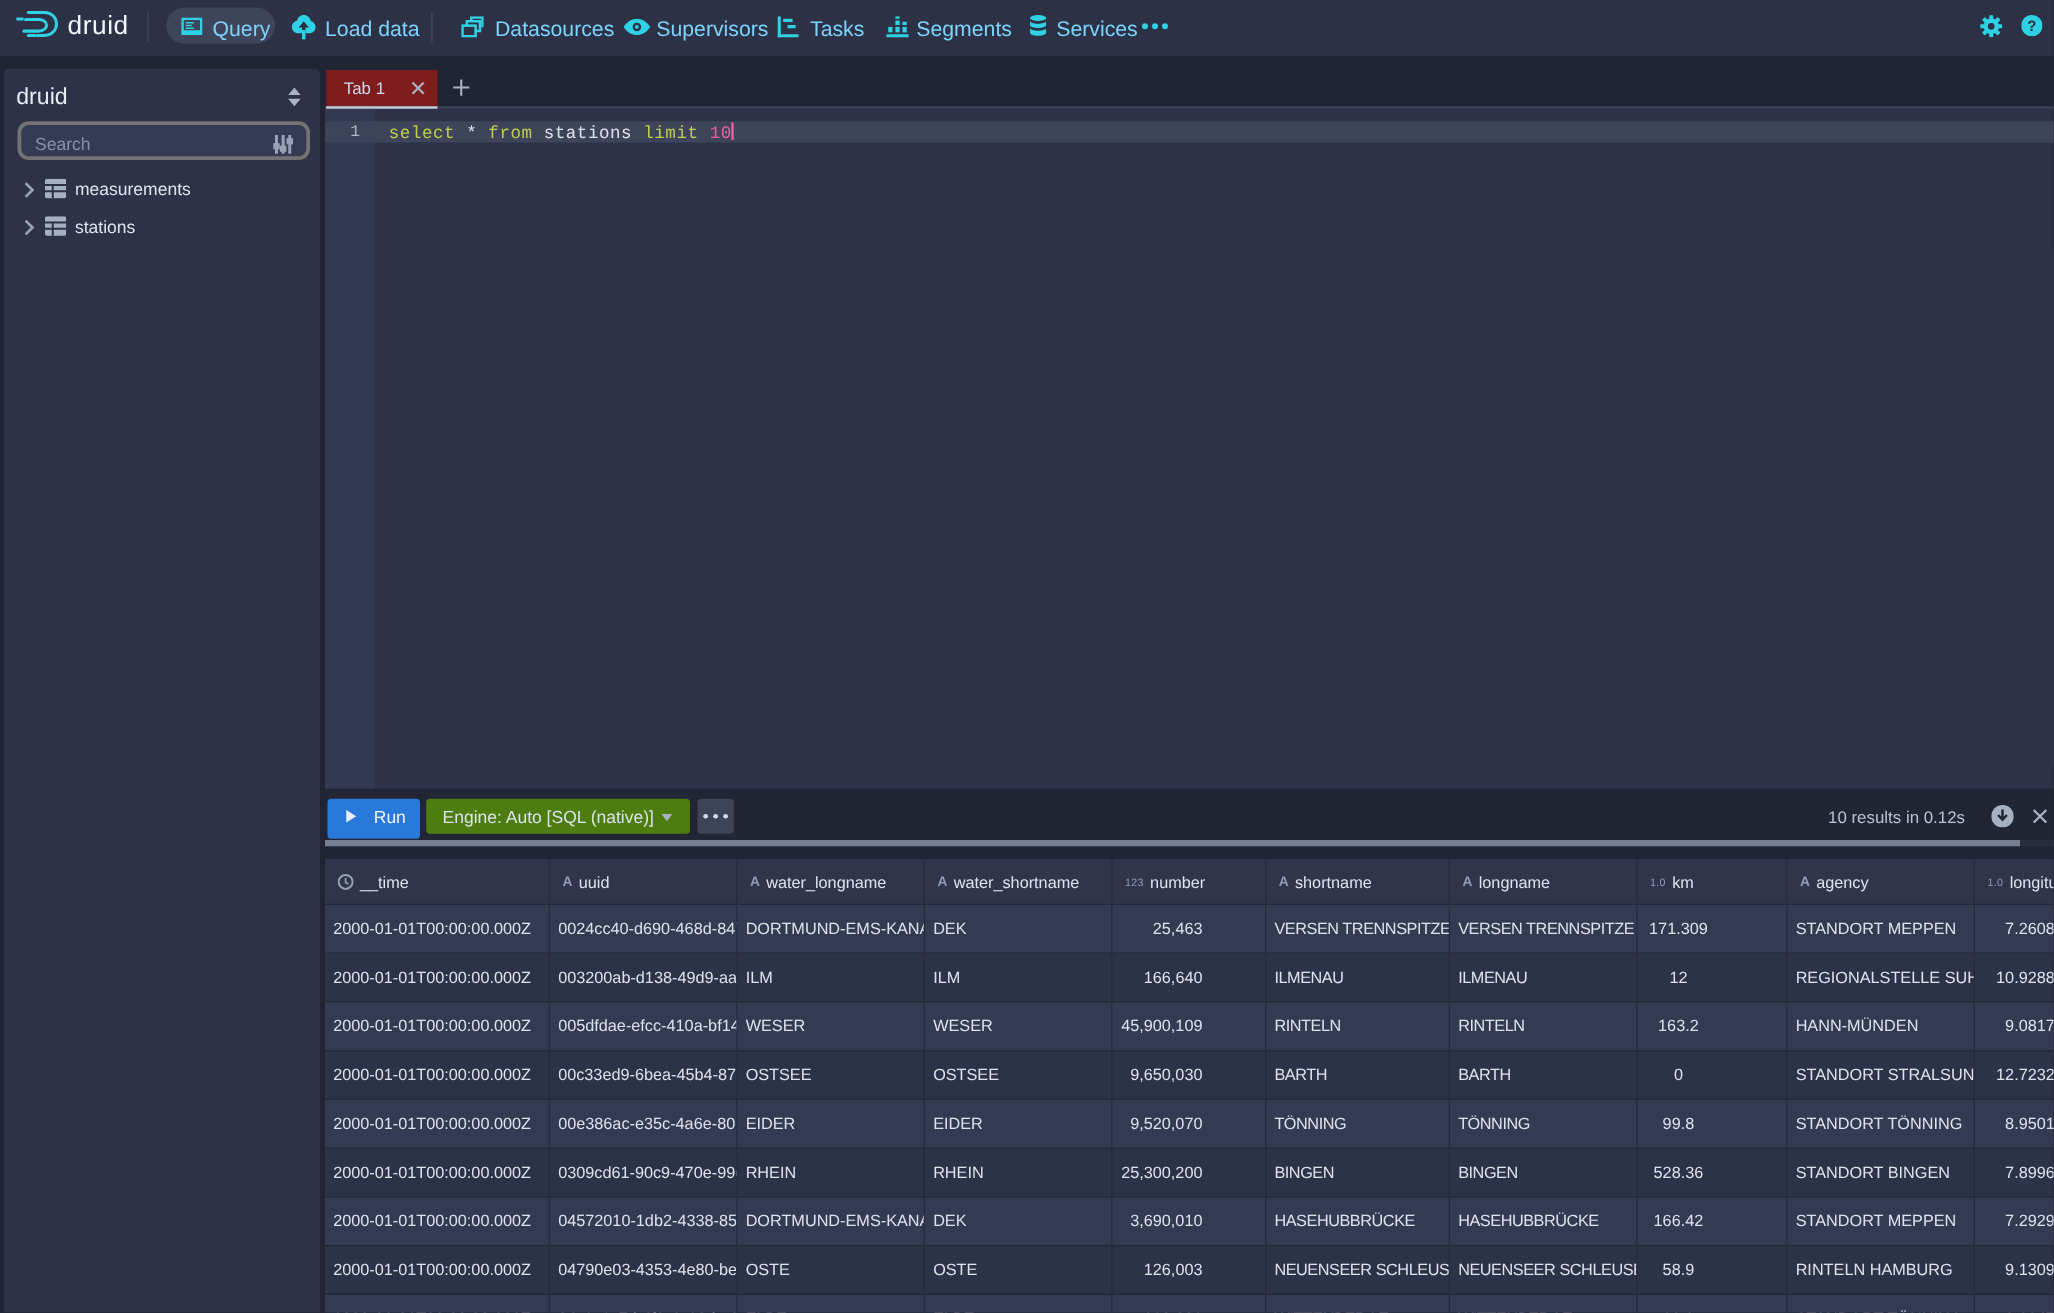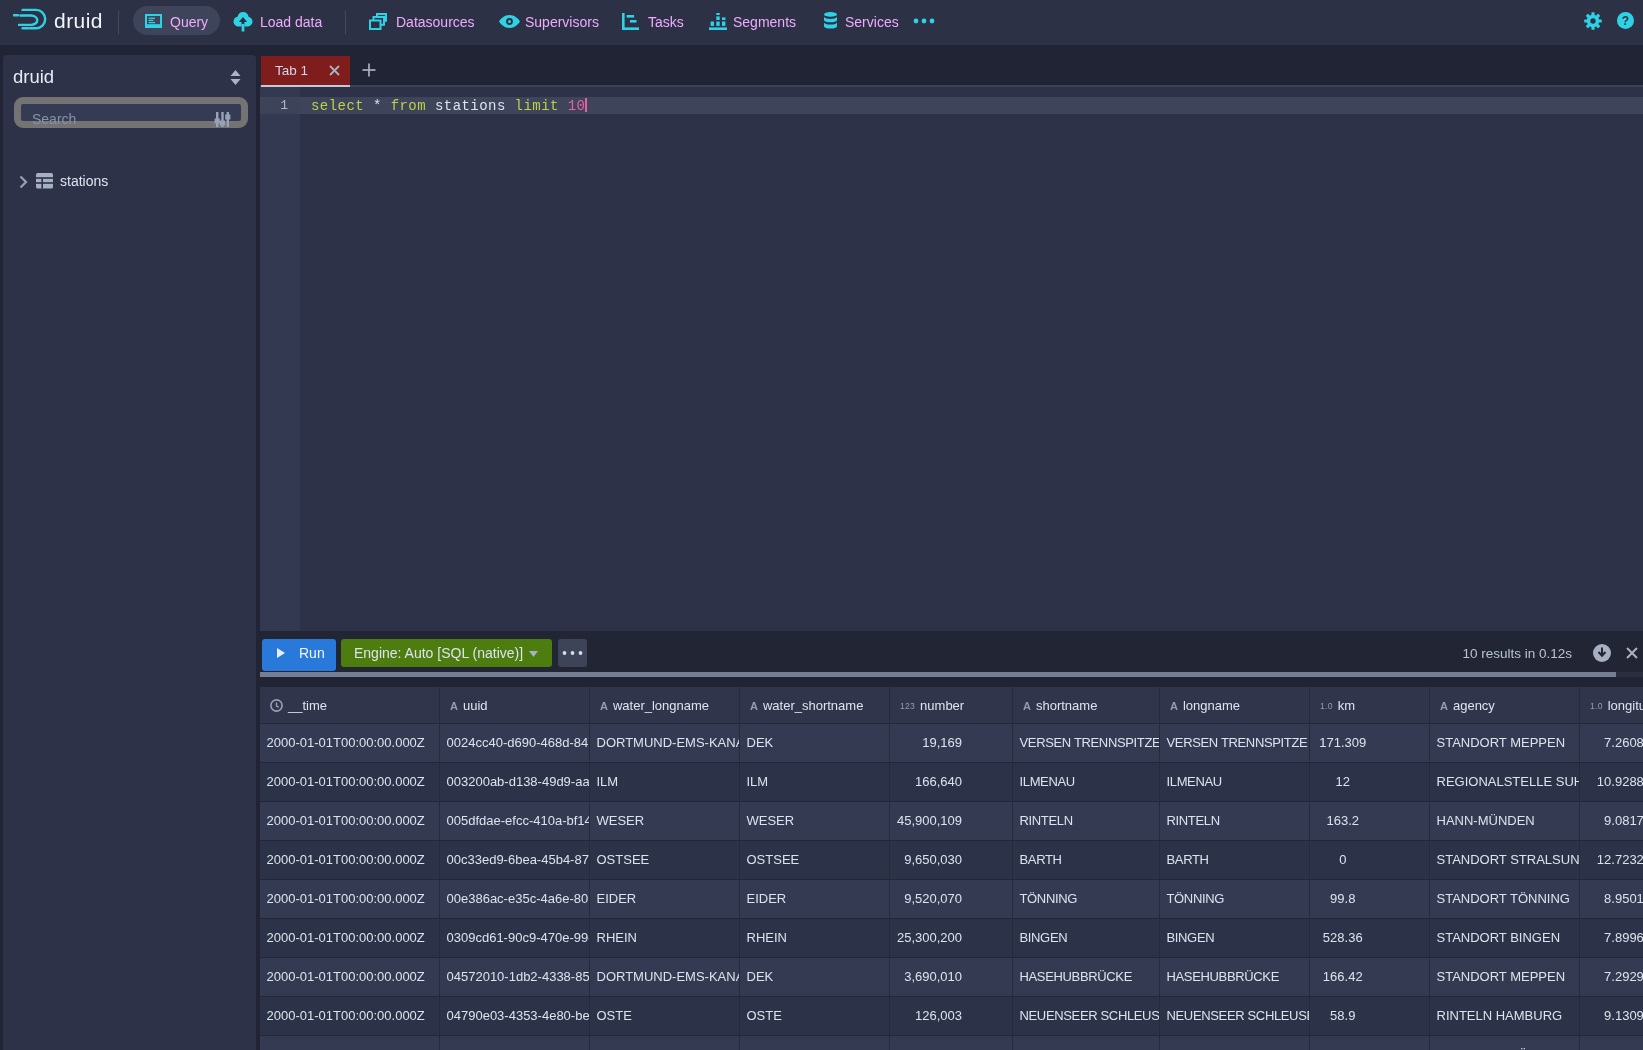--- a/index.html
+++ b/index.html
@@ -2,28 +2,28 @@
 <html><head>
 <meta charset="utf-8">
 <style>
   * { margin:0; padding:0; box-sizing:border-box; }
   html,body { width:1643px; height:1050px; overflow:hidden; }
   body { background:#202434; font-family:"Liberation Sans",sans-serif; position:relative; }
   .abs { position:absolute; }
 
   
   #nav { left:0; top:0; width:1643px; height:45px; background:#2c3146; }
-  .navtext { color:#f0abfc; font-size:14px; }
+  .navtext { color:#7dd3fc; font-size:17px; }
   .vsep { width:1px; top:10px; height:24px; background:#434a5e; }
   #pill { left:133px; top:6px; width:87px; height:29px; background:#3e4459; border-radius:15px; }
 
   
   #sidebar { left:3px; top:55px; width:253px; height:995px; background:#2d3248; border-radius:4px 4px 0 0; }
   #sbtitle { left:10px; top:11px; font-size:18.5px; color:#e7ecf4; }
-  #search { left:11px; top:42px; width:234px; height:31px; border:7px solid #737373; border-radius:9px; background:#353b53; }
+  #search { left:11px; top:42px; width:234px; height:31px; border:3px solid #737373; border-radius:9px; background:#353b53; }
   #search .ph { position:absolute; left:11px; top:7px; font-size:14px; color:#8792a8; }
   .treerow { left:0; width:253px; height:30px; }
   .treelabel { position:absolute; left:57px; top:6px; font-size:14px; color:#dfe5ee; }
 
   
   #tab { left:261px; top:56px; width:89px; height:47px; background:#7f1d1d; }
   #tab .lbl { position:absolute; left:14px; top:7px; font-size:13.5px; color:#cdd9ef; }
   #tabline { left:261px; top:84.5px; width:89px; height:2.5px; background:#c2c9d7; z-index:3; }
 
   
@@ -177,20 +177,34 @@
       <span class="ph">Search</span>
     <svg style="position:absolute;right:10px;top:7px" width="17" height="17" viewBox="0 0 17 17" fill="#98a2b6">
       <rect x="2" y="1" width="2.4" height="15"></rect>
         <rect x="0.6" y="7.5" width="5.2" height="5"></rect>
       <rect x="7.3" y="1" width="2.4" height="15"></rect>
         <rect x="5.9" y="9.5" width="5.2" height="5"></rect>
       <rect x="12.6" y="1" width="2.4" height="15"></rect>
         <rect x="11.2" y="3.5" width="5.2" height="5"></rect>
     </svg>
   </div>
+  <div class="abs treerow" style="top:82px;">
+    <svg style="position:absolute;left:16px;top:8px" width="9" height="14" viewBox="0 0 9 14" fill="none" stroke="#97a1b5" stroke-width="2.2">
+        <path d="M1.5 1.5 L7 7 L1.5 12.5"></path>
+      </svg>
+    <svg style="position:absolute;left:33px;top:6px" width="17" height="16" viewBox="0 0 17 16">
+        <rect x="0" y="0" width="17" height="15.5" rx="1.5" fill="#a6b0c3"></rect>
+        <g stroke="#2c3145" stroke-width="1.6">
+          <line x1="0" y1="5" x2="17" y2="5"></line>
+          <line x1="0" y1="10" x2="17" y2="10"></line>
+          <line x1="6.2" y1="5" x2="6.2" y2="15.5"></line>
+        </g>
+      </svg>
+    <span class="treelabel">measurements</span>
+  </div>
   <div class="abs treerow" style="top:112px;">
     <svg style="position:absolute;left:16px;top:8px" width="9" height="14" viewBox="0 0 9 14" fill="none" stroke="#97a1b5" stroke-width="2.2">
         <path d="M1.5 1.5 L7 7 L1.5 12.5"></path>
       </svg>
     <svg style="position:absolute;left:33px;top:6px" width="17" height="16" viewBox="0 0 17 16">
         <rect x="0" y="0" width="17" height="15.5" rx="1.5" fill="#a6b0c3"></rect>
         <g stroke="#2c3145" stroke-width="1.6">
           <line x1="0" y1="5" x2="17" y2="5"></line>
           <line x1="0" y1="10" x2="17" y2="10"></line>
           <line x1="6.2" y1="5" x2="6.2" y2="15.5"></line>
@@ -271,21 +285,21 @@
     <div class="c6"><span class="hicon a">A</span>longname</div>
     <div class="c7"><span class="hicon">1.0</span>km</div>
     <div class="c8"><span class="hicon a">A</span>agency</div>
     <div class="c9"><span class="hicon">1.0</span>longitude</div>
   </div>
   <div class="trow r rl">
       <div class="c0">2000-01-01T00:00:00.000Z</div>
       <div class="c1">0024cc40-d690-468d-847d-6b2fe0e04e</div>
       <div class="c2">DORTMUND-EMS-KANAL</div>
       <div class="c3">DEK</div>
-      <div class="c4">19,169</div>
+      <div class="c4">25,463</div>
       <div class="c5">VERSEN TRENNSPITZE</div>
       <div class="c6">VERSEN TRENNSPITZE</div>
       <div class="c7">171.309</div>
       <div class="c8">STANDORT MEPPEN</div>
       <div class="c9">7.260856482</div>
     </div>
   <div class="trow r rd">
       <div class="c0">2000-01-01T00:00:00.000Z</div>
       <div class="c1">003200ab-d138-49d9-aab2-4c2b0a3b4c</div>
       <div class="c2">ILM</div>

